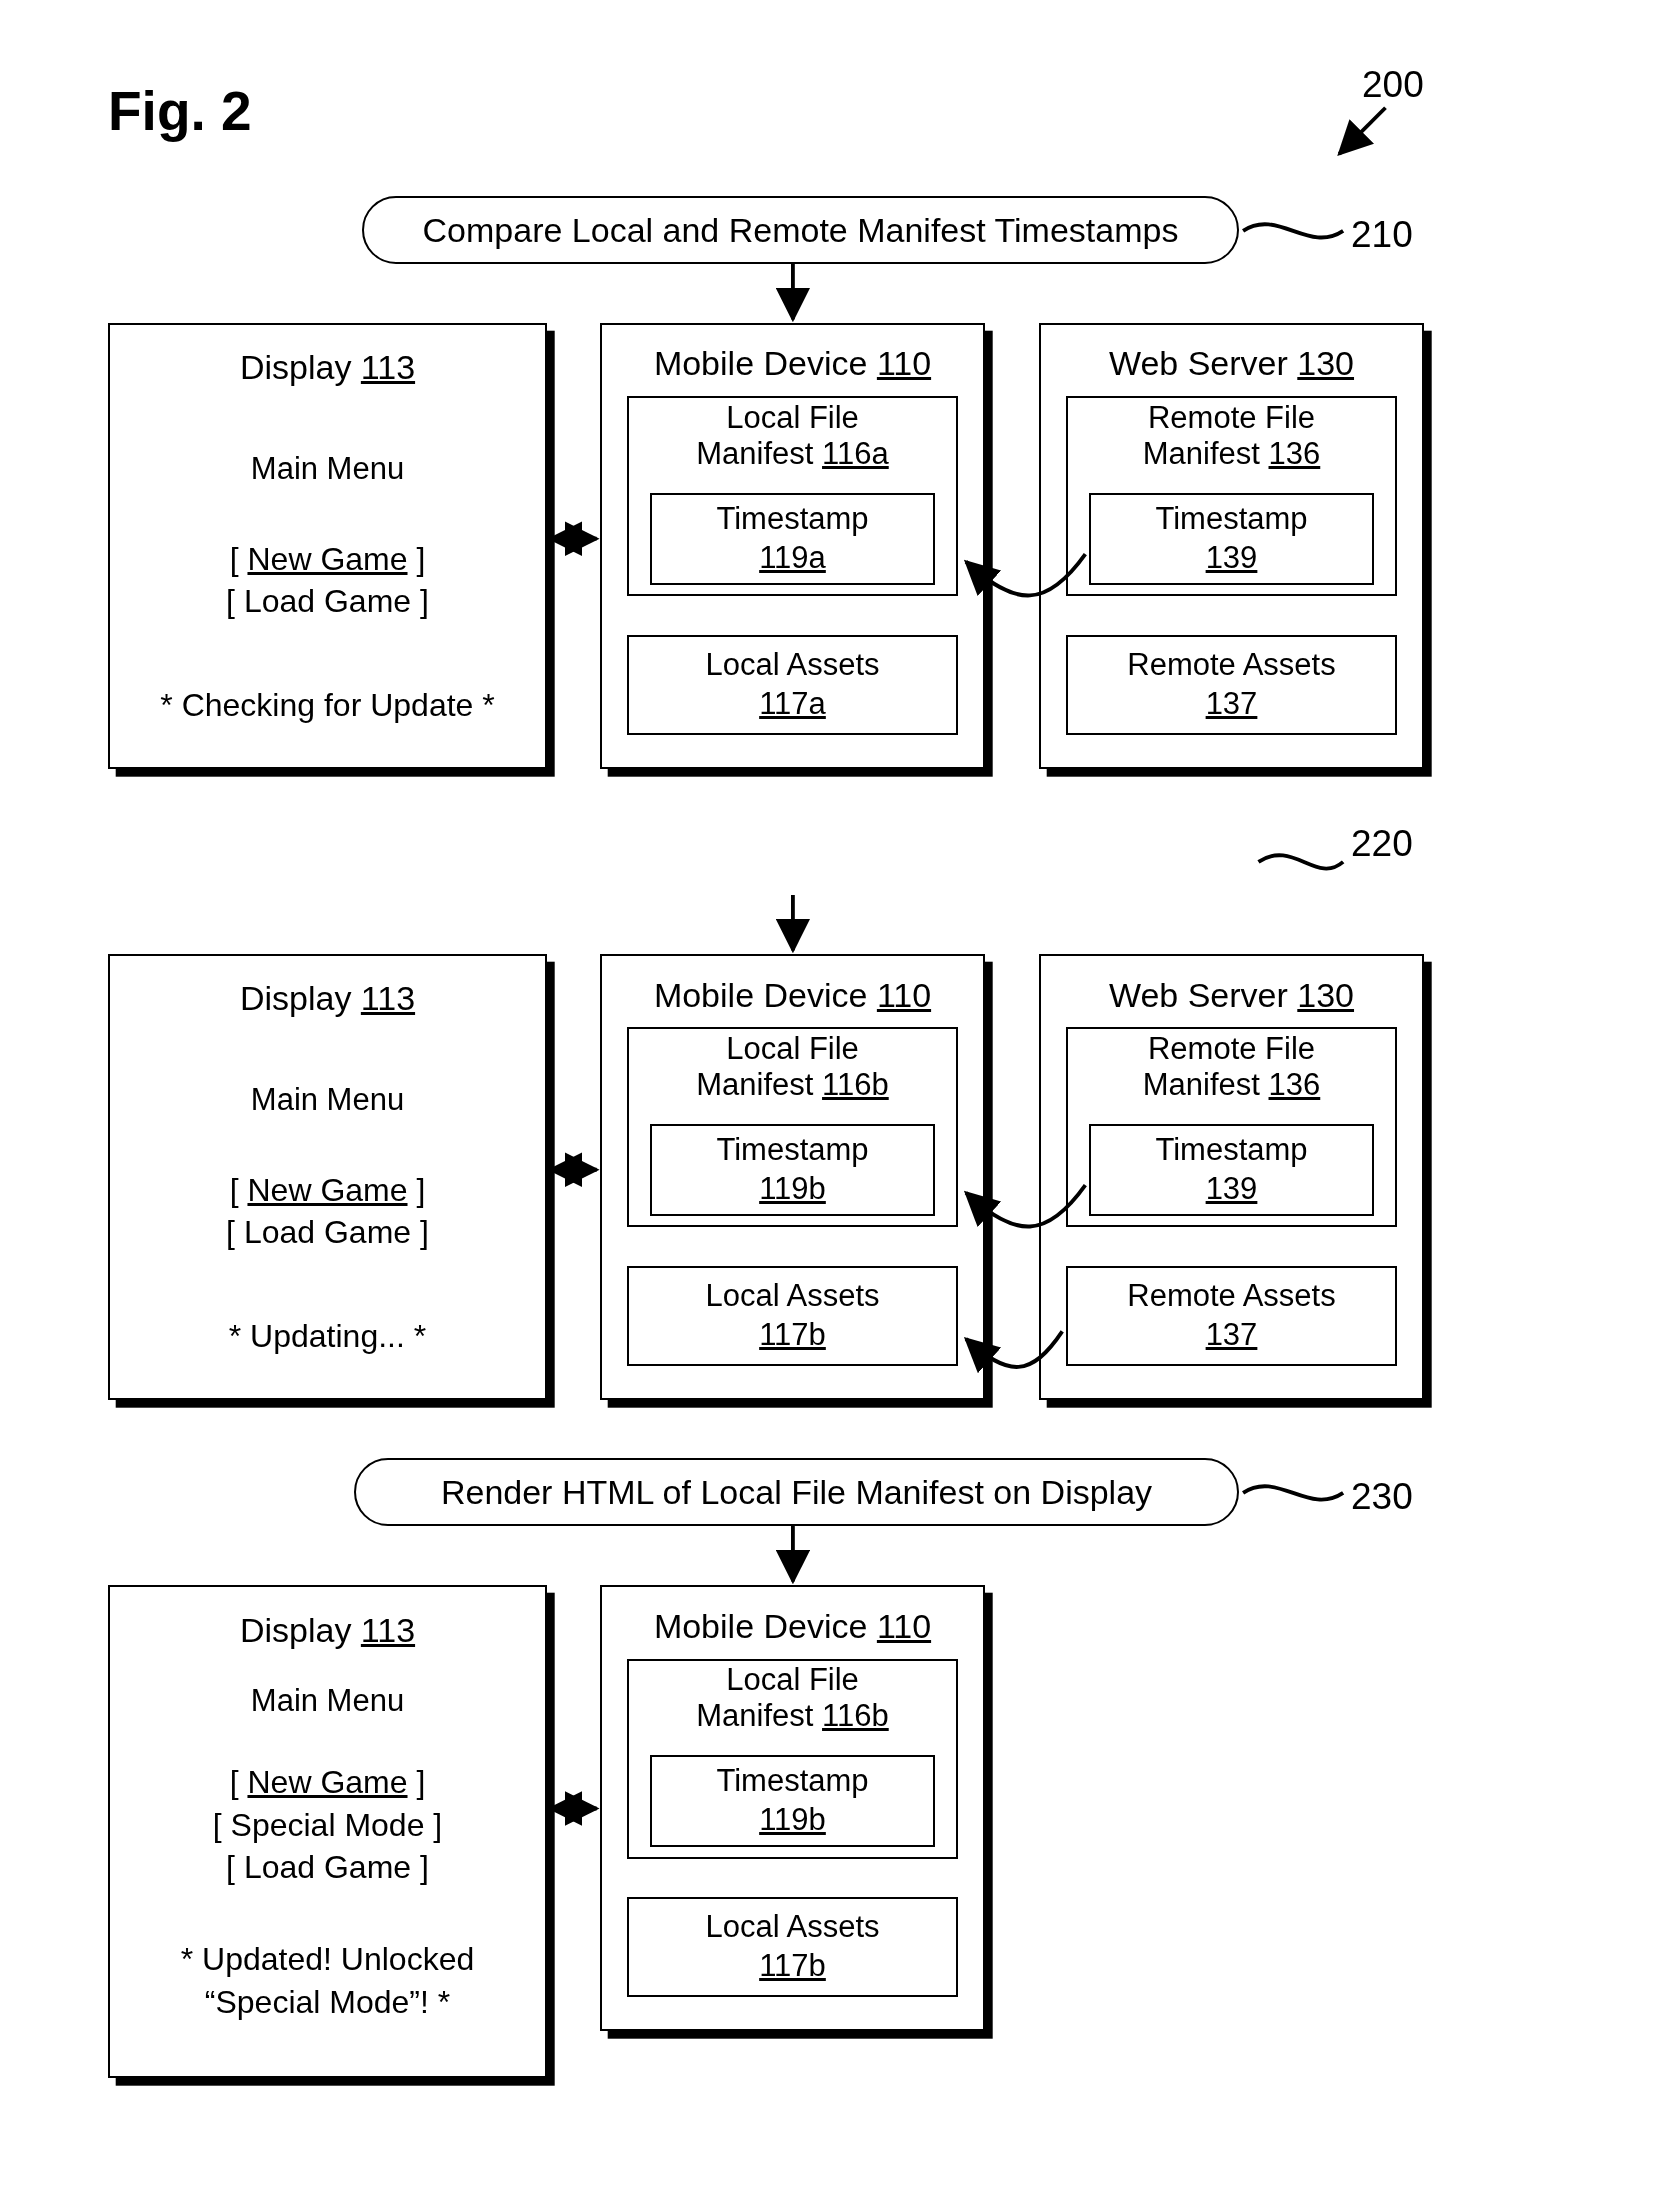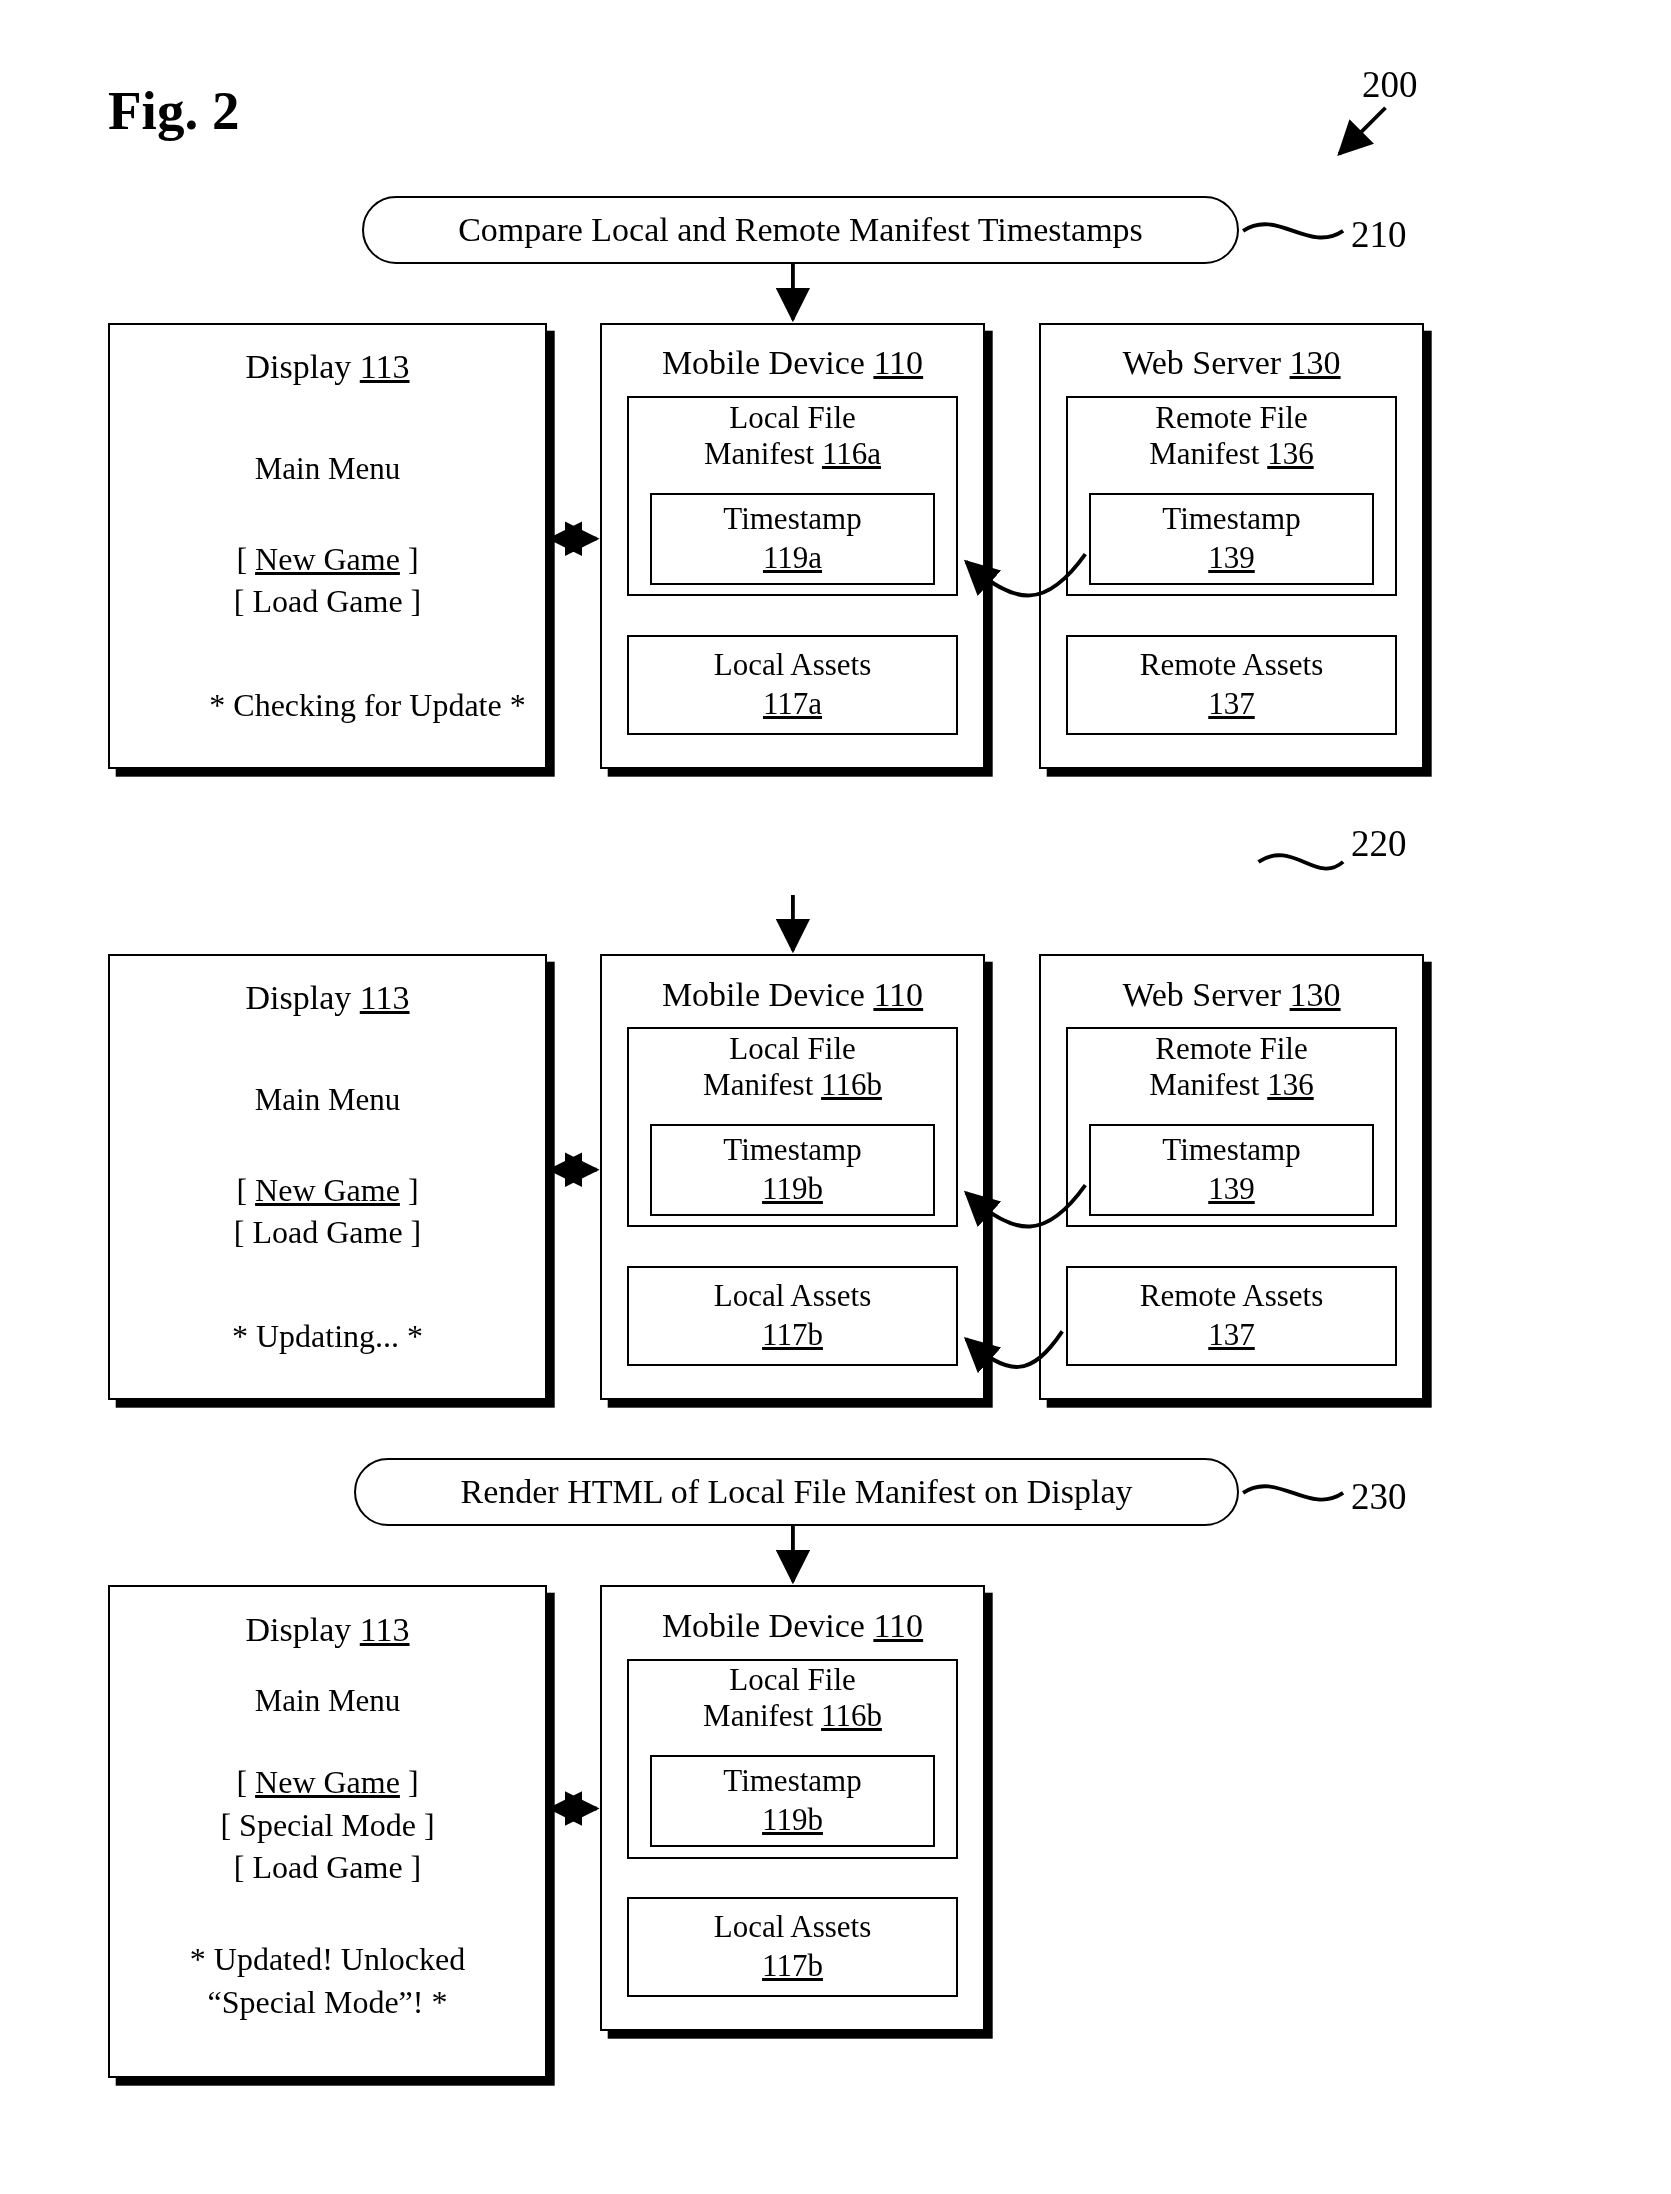--- a/index.html
+++ b/index.html
@@ -1,18 +1,18 @@
 <!DOCTYPE html>
 <html style="font-size:12.3px"><head>
 <meta charset="utf-8">
 <style>
   html,body{margin:0;padding:0;background:#fff;}
   body{font-family:Helvetica,Arial,sans-serif;font-size:31px;line-height:1.25;color:#000;}
   
-  #canvas{position:relative;width:1672px;height:2194px;font-family:Liberation Serif, serif;}
+  #canvas{position:relative;width:1672px;height:2194px;}
   .abs{position:absolute;}
   .center{text-align:center;}
 
   .fig-title{font-weight:bold;font-size:55px;}
   .ref-label{font-size:37px;}
 
   
   .shadow-box{
     border:2.3px solid #000;
     background:#fff;
@@ -66,21 +66,21 @@
   <div class="abs shadow-box" style="left:108px;top:323px;width:439px;height:446px;"></div>
   <div class="abs center item-title" style="left:108px;top:346px;width:439px;">
     <span>Display</span> <span class="ul">113</span>
   </div>
   <div class="abs center" style="left:108px;top:450px;width:439px;">Main Menu</div>
   <div class="abs center menu-line" style="left:108px;top:539px;width:439px;">
     [ <span class="ul">New Game</span> ]
   </div>
 
   <div class="abs center menu-line" style="left:108px;top:581px;width:439px;">[ Load Game ]</div>
-  <div class="abs center menu-line" style="left:108px;top:685px;width:439px;padding-left:40px;">* Checking for Update *</div>
+  <div class="abs center menu-line" style="left:108px;top:685px;width:439px;">* Checking for Update *</div>
 
   <div class="abs shadow-box" style="left:600px;top:323px;width:385px;height:446px;"></div>
   <div class="abs center item-title" style="left:600px;top:342px;width:385px;">
     <span>Mobile Device</span> <span class="ul">110</span>
   </div>
 
   <div class="abs thin-box" style="left:627px;top:396px;width:331px;height:200px;"></div>
   <div class="abs center" style="left:627px;top:404px;width:331px;font-size:31px;">
     <span>Local File Manifest</span><br>
     <span></span>

